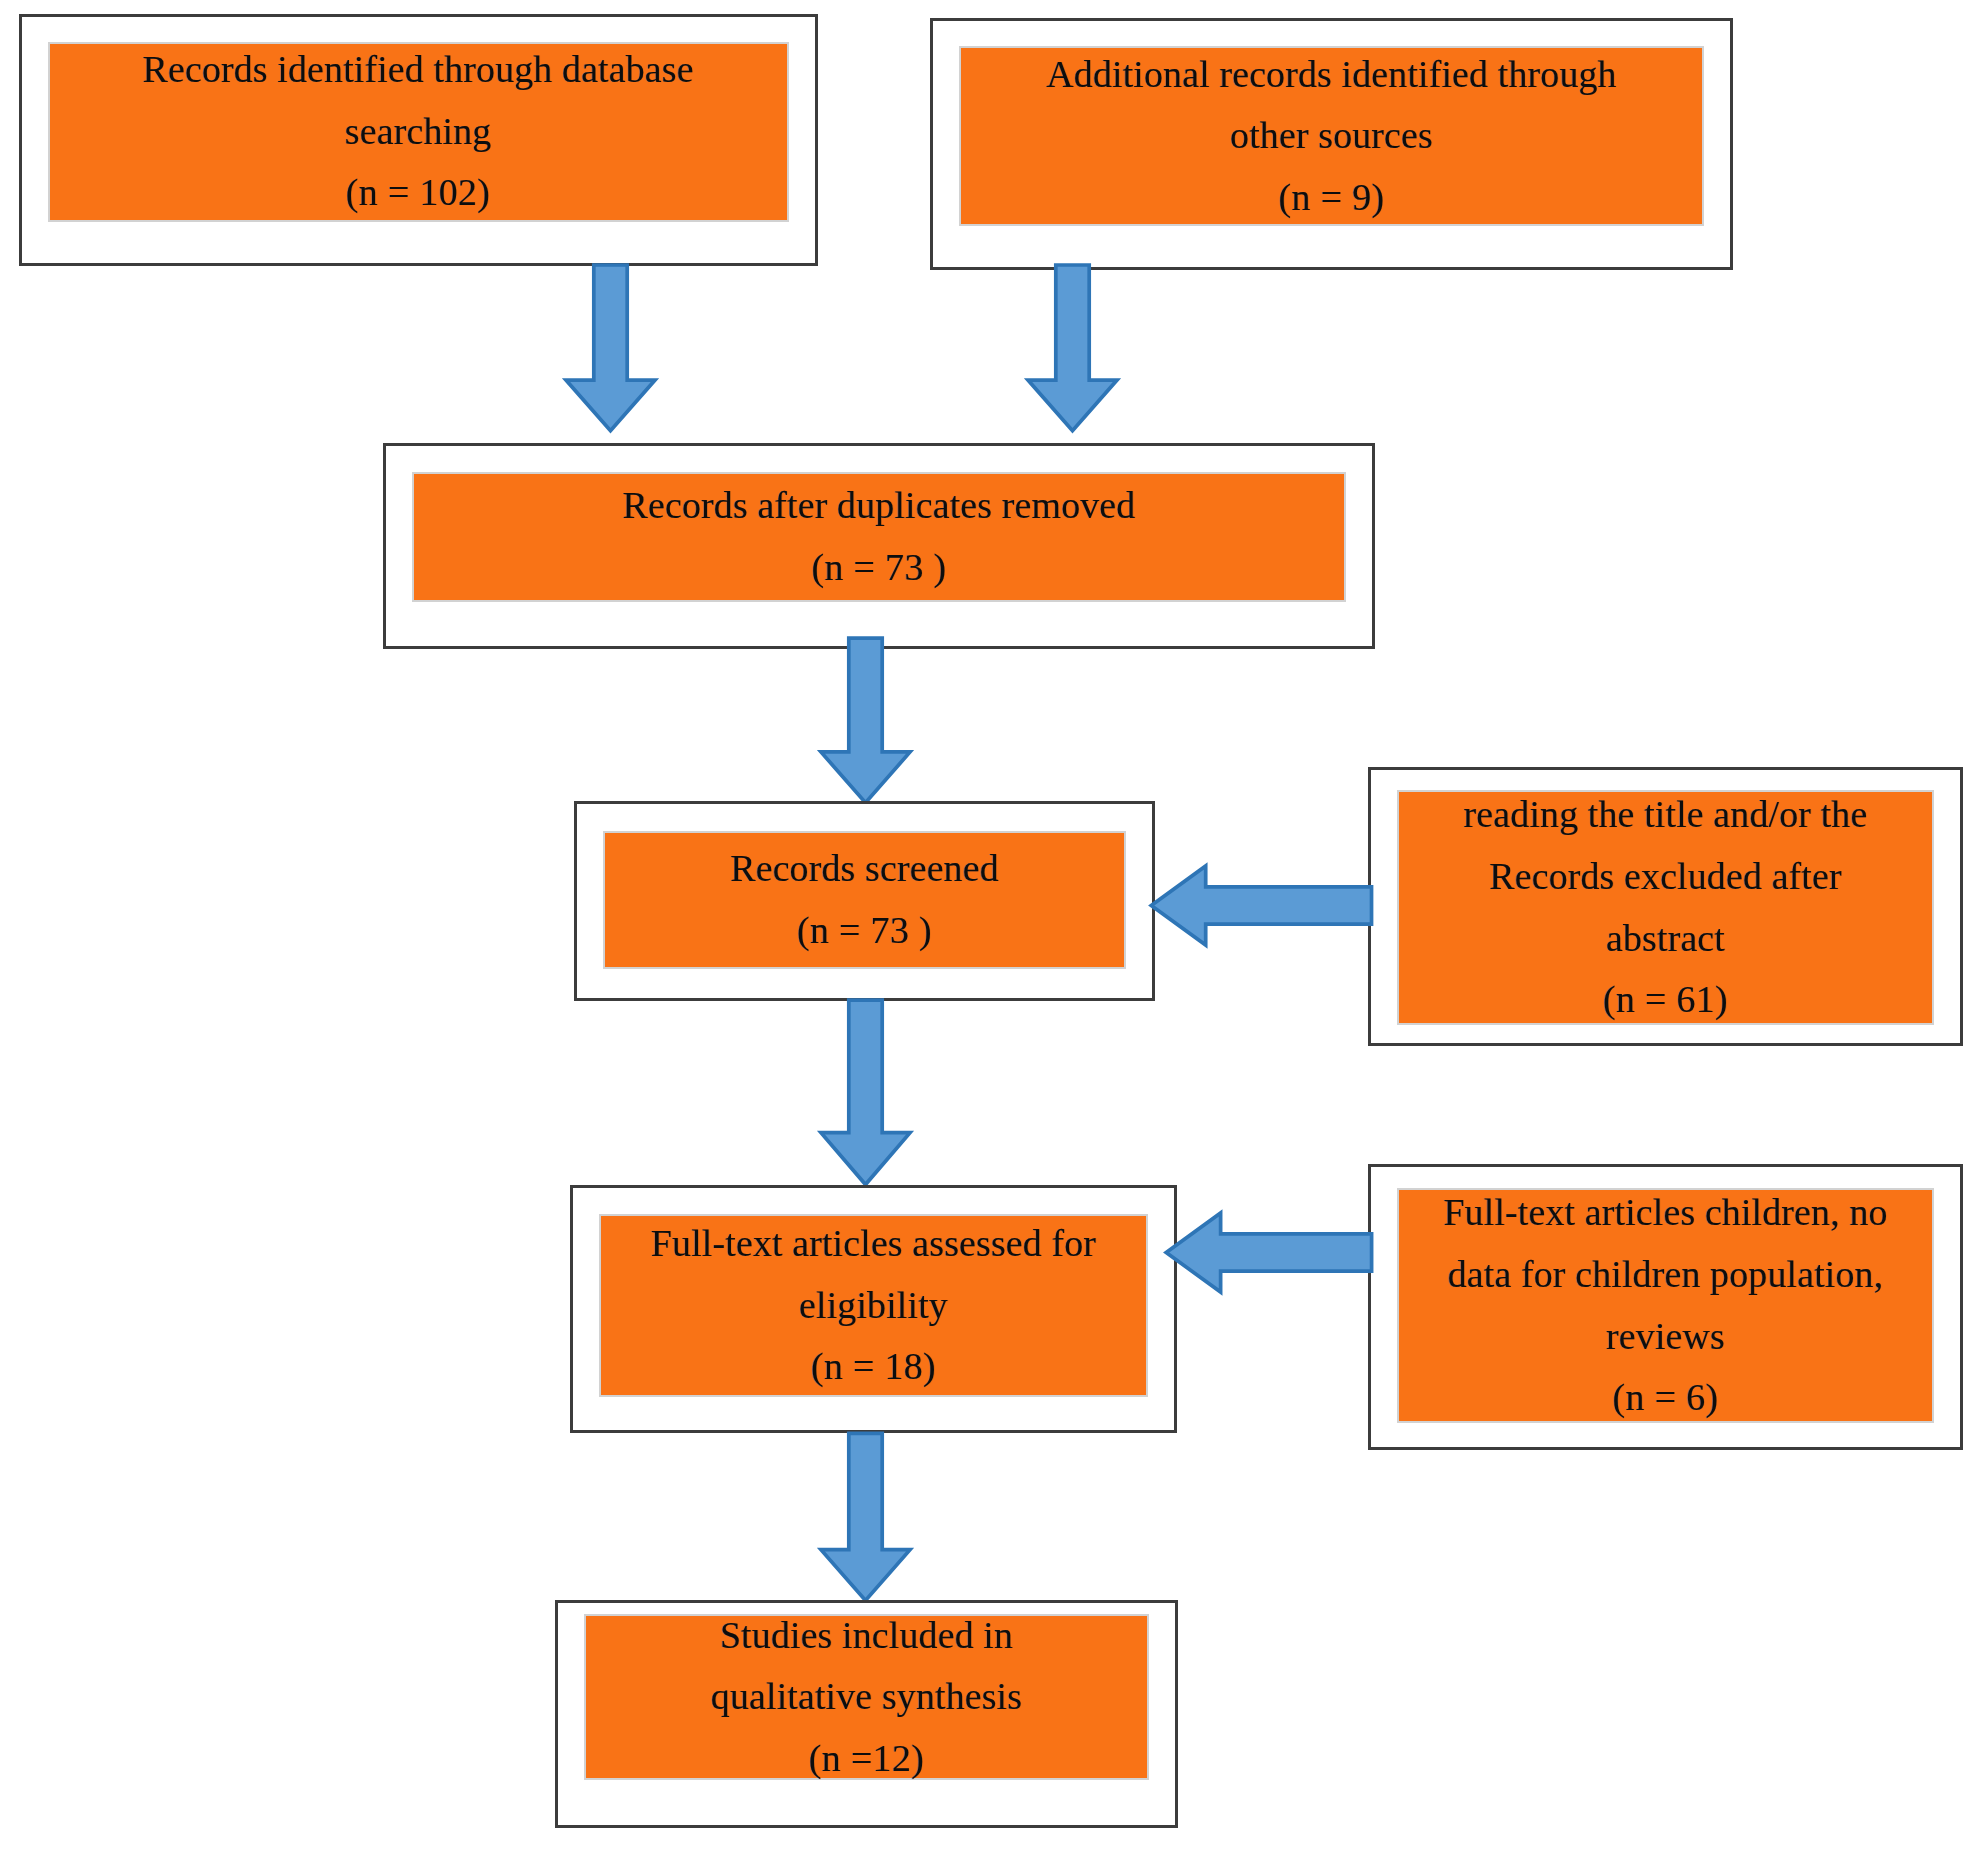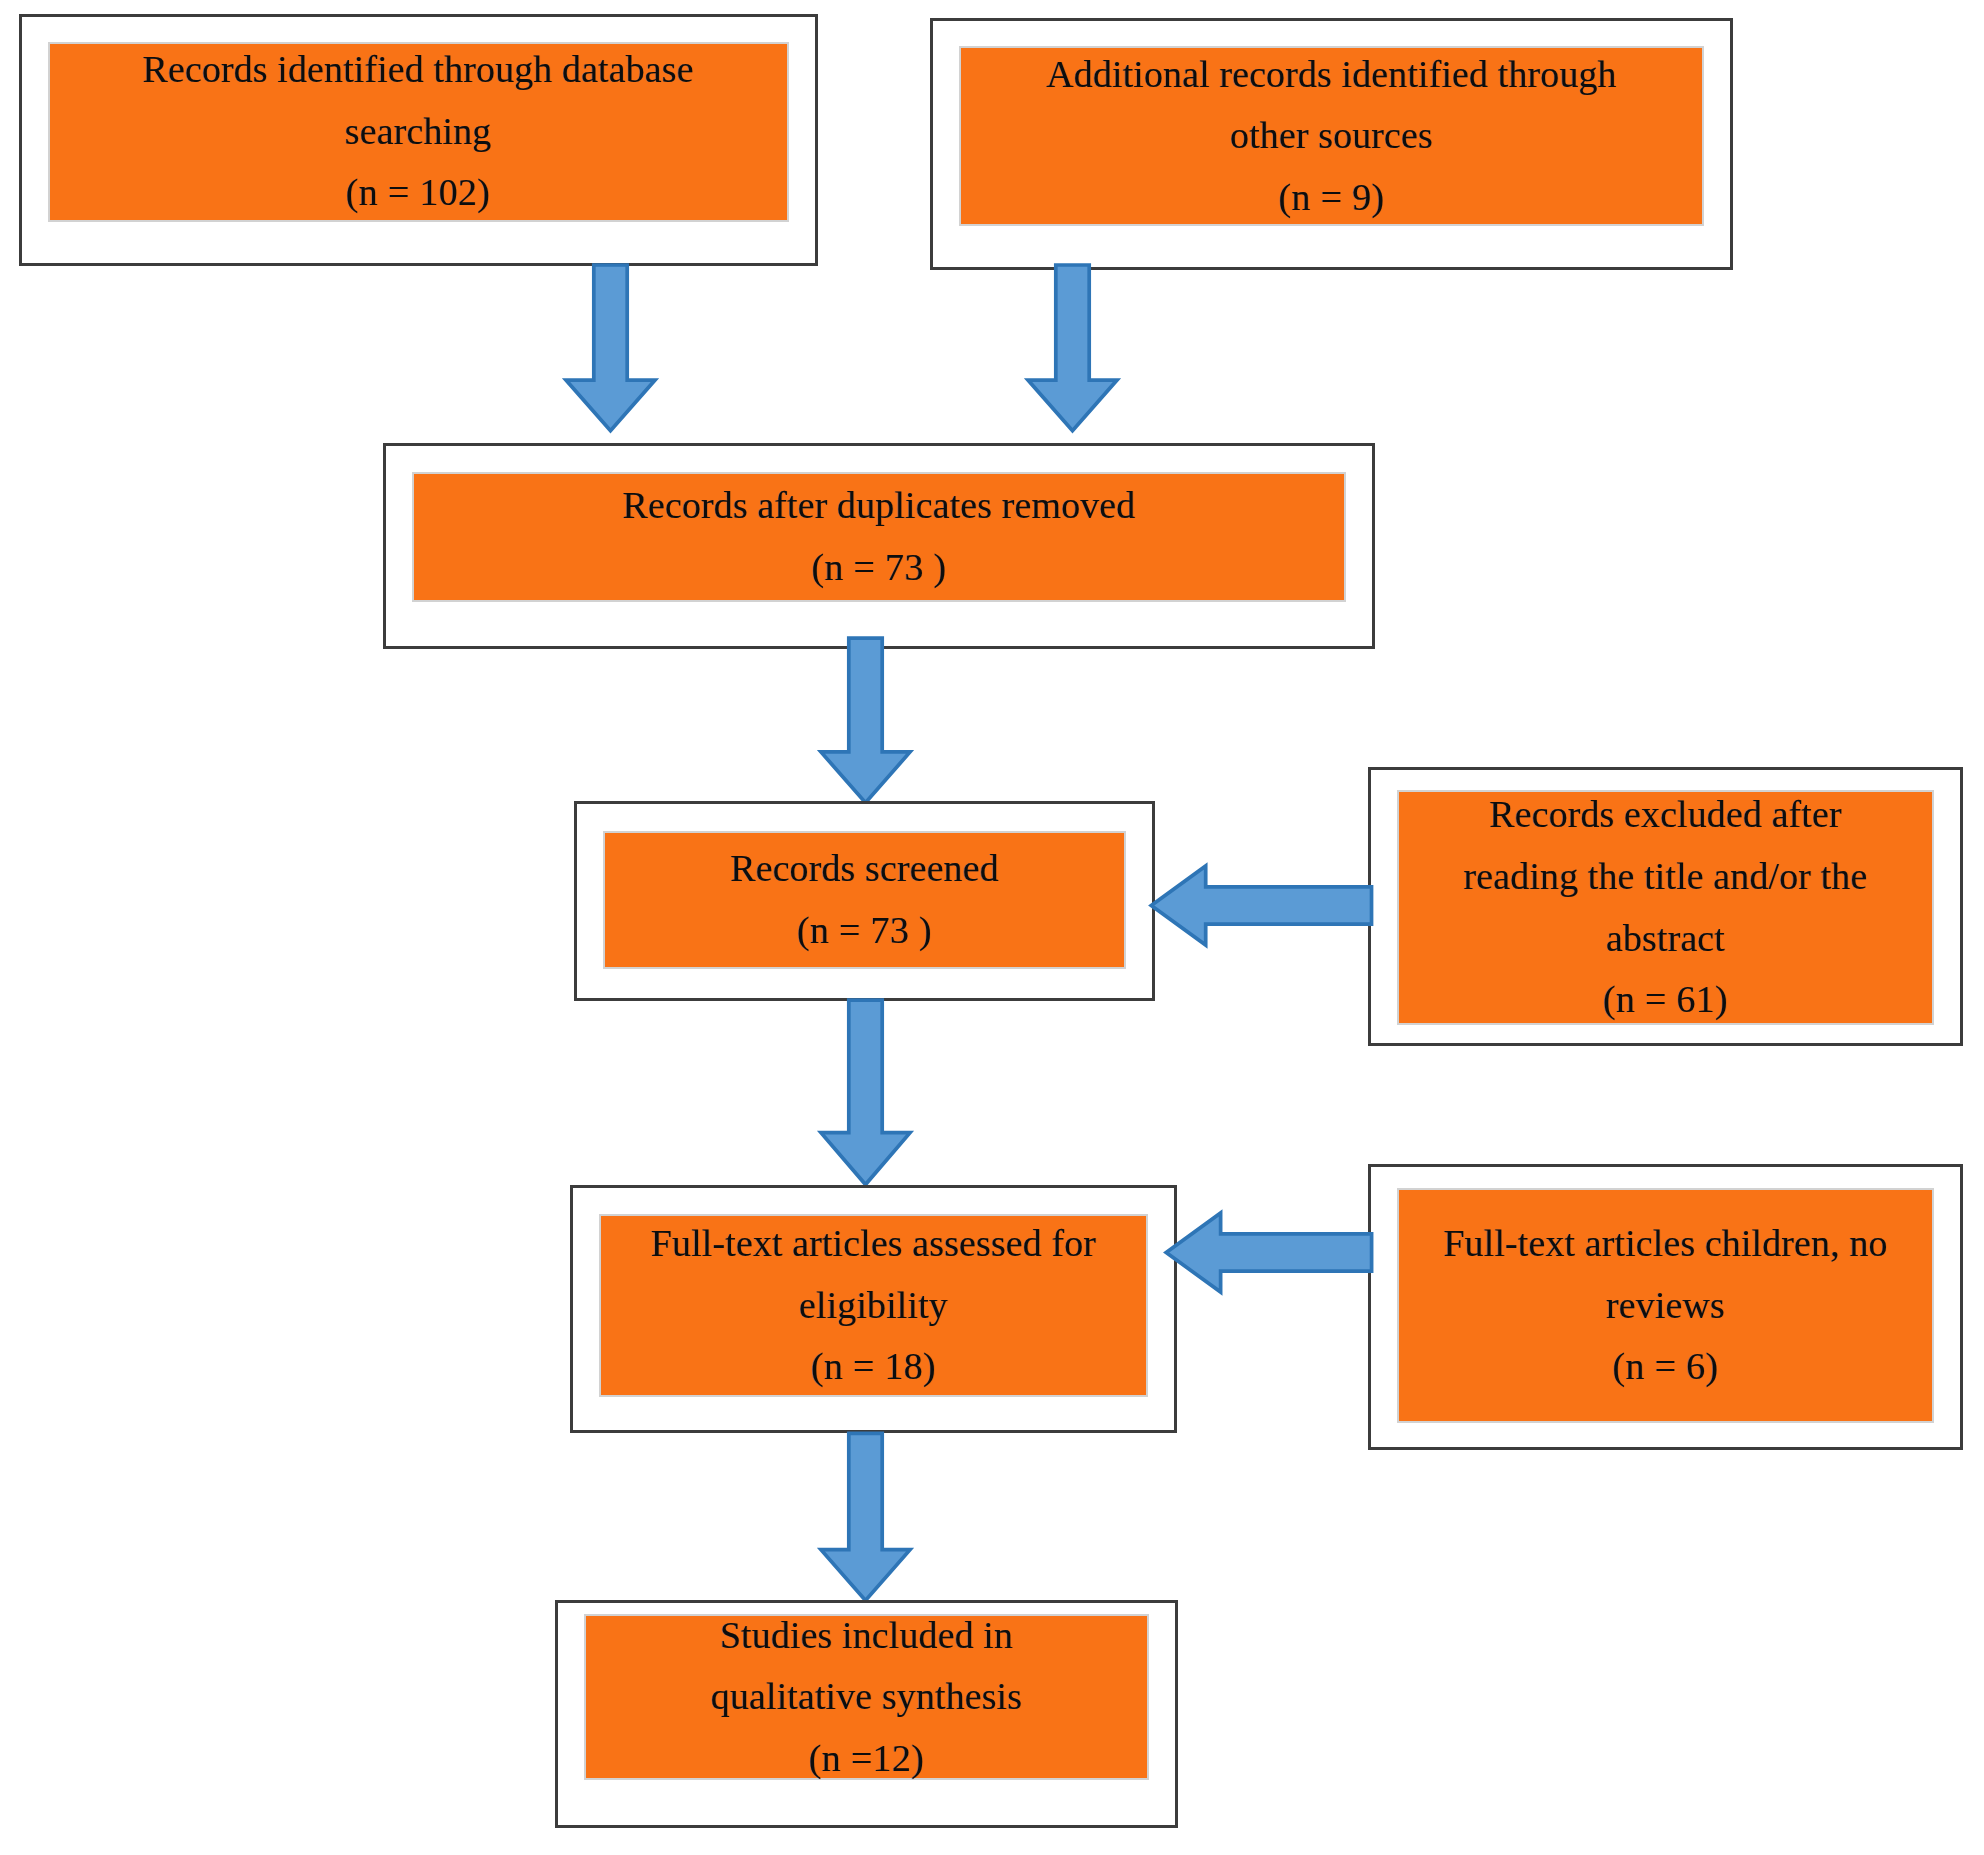--- a/index.html
+++ b/index.html
@@ -116,22 +116,22 @@
 
   <div class="node" style="left:574px; top:801px; width:581px; height:200px;">
     <div class="inner" style="margin-top:27px; height:138px;">
       <span class="line">Records screened</span>
       <span class="line count">(n = 73 )</span>
     </div>
   </div>
 
   <div class="node tall" style="left:1368px; top:767px; width:595px; height:279px;">
     <div class="inner" style="margin-top:20px; height:235px;">
+      <span class="line">reading the title and/or the</span>
       <span class="line">Records excluded after</span>
-      <span class="line">reading the title and/or the</span>
       <span class="line">abstract</span>
       <span class="line count">(n = 61)</span>
     </div>
   </div>
 
   <div class="arrow" style="left:1151px; top:856px; width:222px; height:99px;">
     <svg width="222" height="99" viewBox="0 0 358 160" aria-hidden="true">
       <polygon class="arrow-shape" points="0,80 88,16 88,50 356,50 356,110 88,110 88,144"></polygon>
     </svg>
   </div>
@@ -146,20 +146,21 @@
     <div class="inner" style="margin-top:26px; height:183px;">
       <span class="line">Full-text articles assessed for</span>
       <span class="line">eligibility</span>
       <span class="line count">(n = 18)</span>
     </div>
   </div>
 
   <div class="node tall" style="left:1368px; top:1164px; width:595px; height:286px;">
     <div class="inner" style="margin-top:21px; height:235px;">
       <span class="line">Full-text articles children, no</span>
+      <span class="line">data for children population,</span>
       <span class="line">reviews</span>
       <span class="line count">(n = 6)</span>
     </div>
   </div>
 
   <div class="arrow" style="left:1166px; top:1203px; width:207px; height:99px;">
     <svg width="207" height="99" viewBox="0 0 334 160" aria-hidden="true">
       <polygon class="arrow-shape" points="0,80 88,16 88,50 332,50 332,110 88,110 88,144"></polygon>
     </svg>
   </div>

